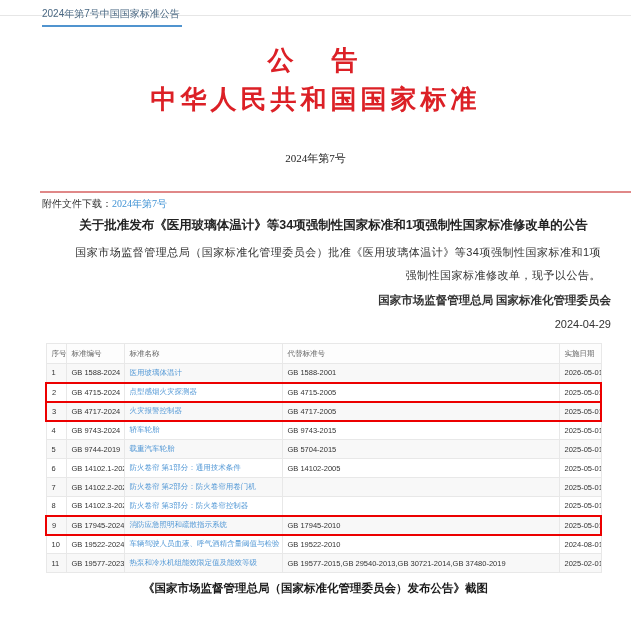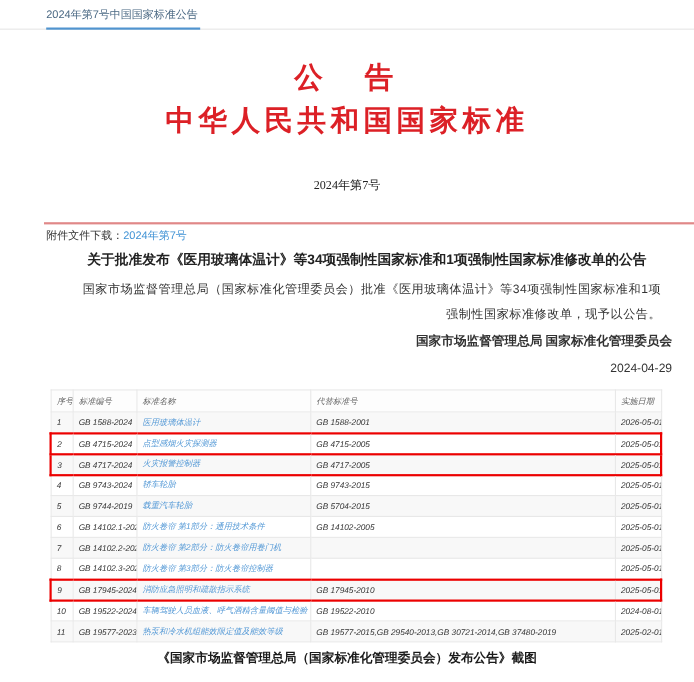--- a/index.html
+++ b/index.html
@@ -11,21 +11,21 @@
     width: 631px;
     height: 620px;
     background: #ffffff;
     overflow: hidden;
   }
 
   
   .tabbar {
     padding-top: 3px;
     border-bottom: 1px solid #e6e6e6;
-    height: 27px;
+    height: 16px;
   }
   .tab {
     display: inline-block;
     margin-left: 42px;
     font-size: 10px;
     line-height: 20px;
     color: #4a6883;
     border-bottom: 2px solid #5094cf;
     padding: 0 2px 1px 0;
     margin-bottom: -1px;
@@ -58,20 +58,21 @@
     margin: 26px 0 0 40px;
     height: 2px;
     background: #e08888;
   }
 
   .attach-row {
     margin: 4px 0 0 42px;
     font-size: 10px;
     line-height: 14px;
     color: #333;
+    font-family: Liberation Serif, serif;
   }
   .attach-link { color: #4193d5; text-decoration: none; cursor: pointer; }
 
   .announce-heading {
     margin-top: 6px;
     text-align: center;
     font-size: 12.5px;
     line-height: 16px;
     font-weight: bold;
     color: #222;
@@ -114,21 +115,20 @@
     border-collapse: collapse;
     table-layout: fixed;
     font-size: 7.5px;
   }
   table.standards th, table.standards td {
     border: 1px solid #e8e8e8;
     padding: 0 0 0 5px;
     text-align: left;
     white-space: nowrap;
     overflow: hidden;
-    font-style: italic;
   }
   table.standards th {
     height: 20px;
     color: #666;
     font-weight: normal;
     background: #fdfdfd;
   }
   table.standards td { height: 19px; color: #333; }
   tbody tr:nth-child(odd) td { background: #f8f8f8; }
   tbody tr:nth-child(even) td { background: #ffffff; }

